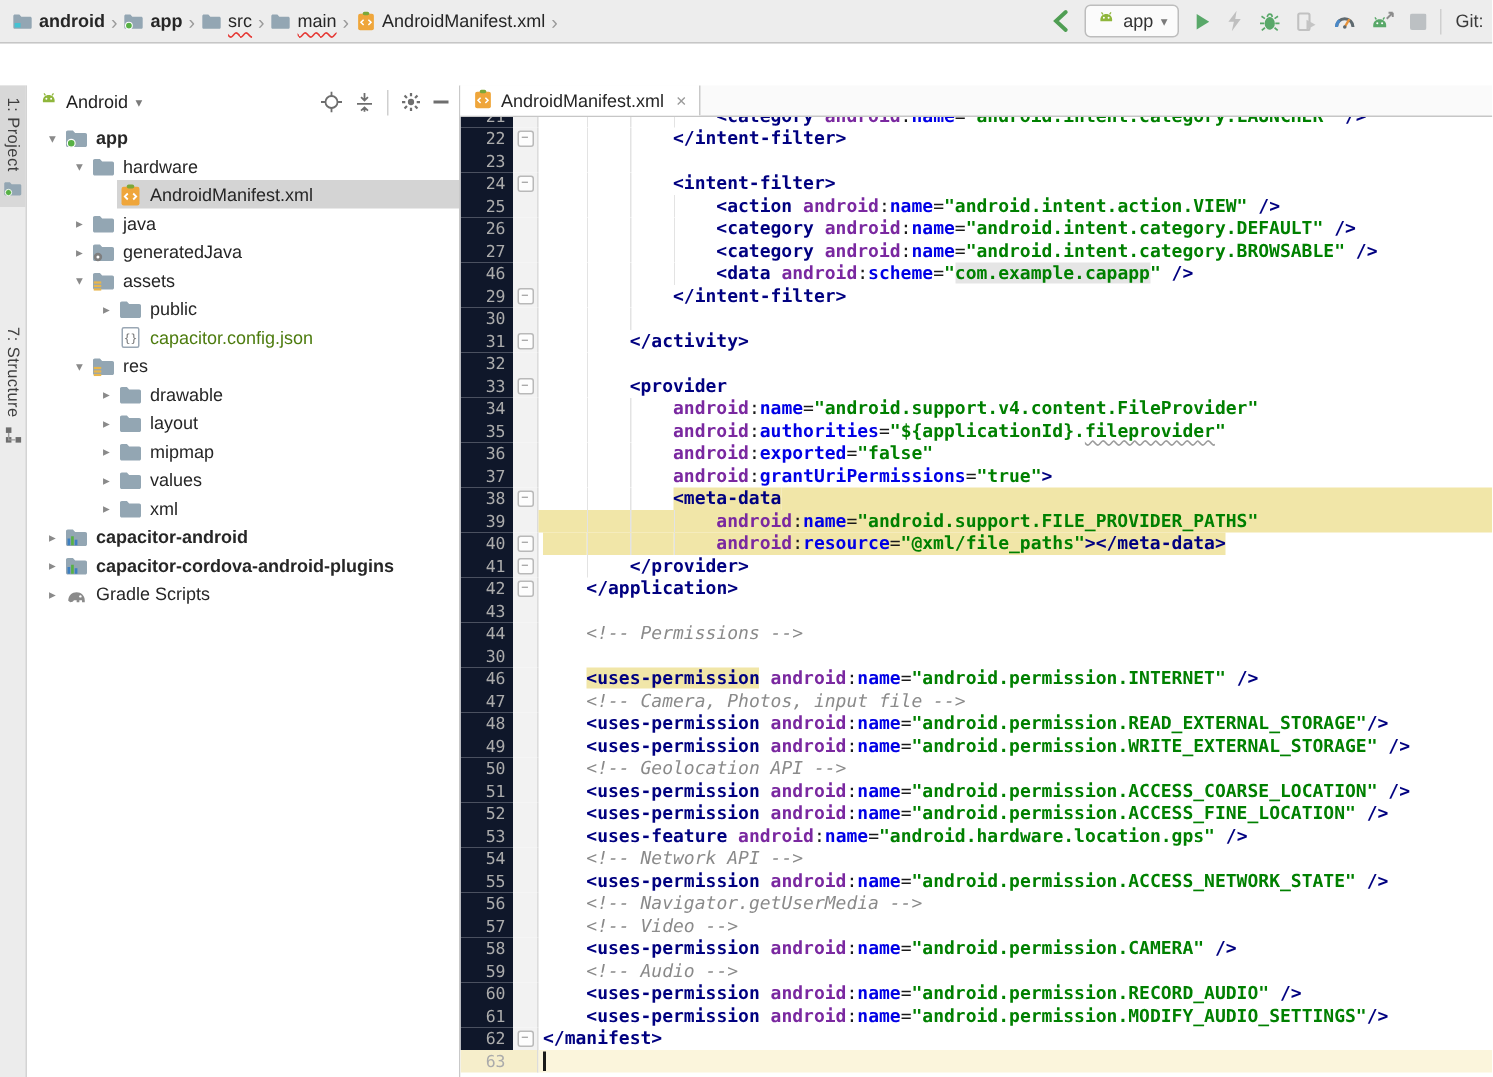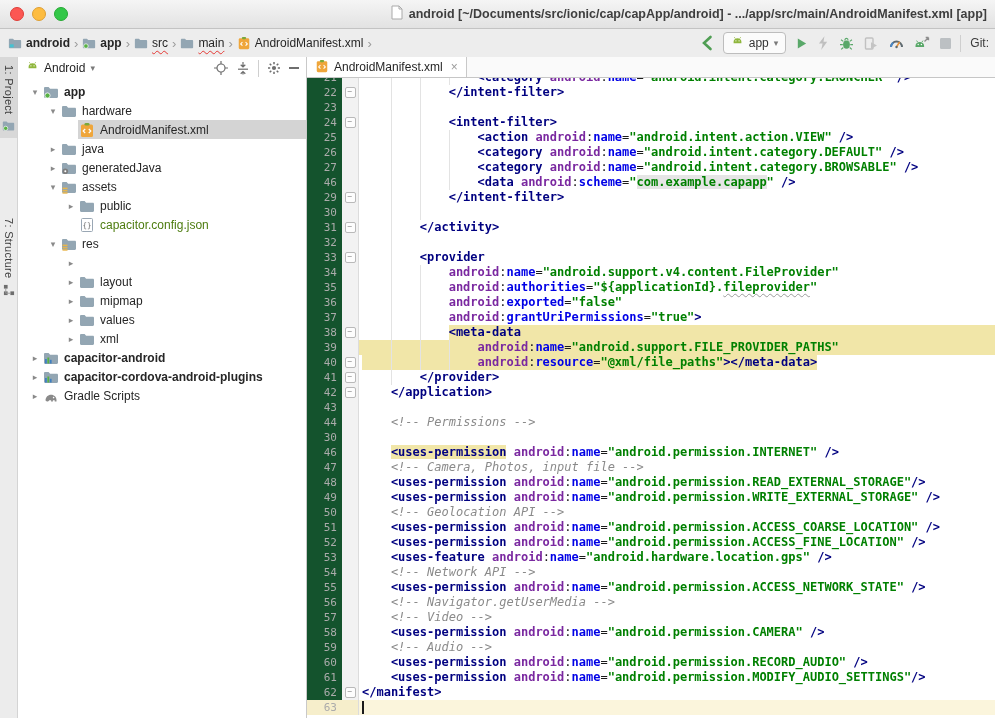--- a/index.html
+++ b/index.html
@@ -52,21 +52,21 @@
   .ticon{line-height:0;flex:0 0 auto;}
   
   .editor{flex:1;display:flex;flex-direction:column;min-width:0;}
   .tabbar{height:20px;background:#FAFAFA;border-bottom:1px solid #C6C6C6;display:flex;flex:0 0 auto;}
   .tab{display:flex;align-items:center;gap:5px;padding:0 8px;background:#fff;border-right:1px solid #C9C9C9;
        font-size:12px;color:#262626;}
   .tab-close{color:#9B9B9B;font-size:12px;margin-left:3px;}
   .code-scroll{flex:1;overflow:hidden;background:#fff;}
   #lines{margin-top:-8px;}
   .cl{display:flex;height:15px;align-items:stretch;}
-  .gnum{width:30px;flex:0 0 auto;text-align:right;padding-right:5px;background:#14532d;color:#ABABAB;
+  .gnum{width:30px;flex:0 0 auto;text-align:right;padding-right:5px;background:#0f172a;color:#ABABAB;
         font:11px/15px "DejaVu Sans Mono",monospace;}
   .gfold{width:16px;flex:0 0 auto;background:#F2F2F2;border-right:1px solid #DCDCDC;display:flex;
          align-items:center;justify-content:center;}
   .fbox{width:9px;height:9px;border:1px solid #B9B9B9;border-radius:2px;background:#FDFDFD;color:#8F8F8F;
         font:8px/7px "DejaVu Sans Mono",monospace;text-align:center;}
   .code{flex:1;display:flex;font:12px/15px "DejaVu Sans Mono",monospace;padding-left:3px;white-space:pre;min-width:0;}
   .ind{width:4ch;flex:0 0 auto;}
   .ind.guide{box-shadow:inset 1px 0 0 #E3E3E3;}
   .seg{flex:0 0 auto;}
   .fill{flex:1 1 0;}
@@ -85,36 +85,20 @@
   .tk-vh{color:#008000;font-weight:bold;background:#e5e5e5;}
   .tk-vw{color:#008000;font-weight:bold;text-decoration:underline wavy #9C9C9C 1px;text-underline-offset:2px;}
   .tk-c{color:#8A8A8A;font-style:italic;}
   .tk-p{color:#1A1A1A;}
 </style>
 </head>
 <body>
 
 <div class="window">
 
-  <div class="titlebar">
-    <div class="traffic">
-      <span class="tl red"></span>
-      <span class="tl yel"></span>
-      <span class="tl grn"></span>
-    </div>
-    <div class="title-center">
-      <span>
-        <svg width="12" height="15" viewBox="0 0 12 15">
-            <path d="M1 1h7l3 3v10H1z" fill="#fff" stroke="#A9A9A9"></path>
-            <path d="M8 1v3h3" fill="none" stroke="#A9A9A9"></path>
-          </svg>
-      </span>
-      <span>android [~/Documents/src/ionic/cap/capApp/android] - .../app/src/main/AndroidManifest.xml [app]</span>
-    </div>
-  </div>
 
   <div class="navbar">
     <div id="breadcrumbs">
         <span class="bc-item">
           <span style="line-height: 0;"><svg width="14" height="14" viewBox="0 0 16 16">
               <path d="M1 4.2C1 3.5 1.5 3 2.2 3h3.4l1.5 1.7h6.7c.7 0 1.2.5 1.2 1.2v6.9c0 .7-.5 1.2-1.2 1.2H2.2c-.7 0-1.2-.5-1.2-1.2z" fill="#93A6B3"></path>
               <rect x="2" y="9.5" width="4.5" height="3.5" fill="#45C2D2"></rect>
             </svg></span>
           <span class="bc-bold ">android</span>
         </span>
@@ -362,20 +346,26 @@
                   <path d="M1 4.2C1 3.5 1.5 3 2.2 3h3.4l1.5 1.7h6.7c.7 0 1.2.5 1.2 1.2v6.9c0 .7-.5 1.2-1.2 1.2H2.2c-.7 0-1.2-.5-1.2-1.2z" fill="#93A6B3"></path>
                   <rect x="1.5" y="8.6" width="5" height="1.5" fill="#E8B64C"></rect>
                   <rect x="1.5" y="10.9" width="5" height="1.5" fill="#E8B64C"></rect>
                   <rect x="1.5" y="13.2" width="5" height="1.5" fill="#E8B64C"></rect>
                 </svg></span>
               <span>res</span>
             </span>
           </div>
           <div class="trow" style="padding-left: 46px;">
             <span class="chev">▸</span>
+            <span class="tcontent">
+              <span class="ticon"><svg width="16" height="16" viewBox="0 0 16 16">
+                  <path d="M1 4.2C1 3.5 1.5 3 2.2 3h3.4l1.5 1.7h6.7c.7 0 1.2.5 1.2 1.2v6.9c0 .7-.5 1.2-1.2 1.2H2.2c-.7 0-1.2-.5-1.2-1.2z" fill="#93A6B3"></path>
+                </svg></span>
+              <span>drawable</span>
+            </span>
           </div>
           <div class="trow" style="padding-left: 46px;">
             <span class="chev">▸</span>
             <span class="tcontent">
               <span class="ticon"><svg width="16" height="16" viewBox="0 0 16 16">
                   <path d="M1 4.2C1 3.5 1.5 3 2.2 3h3.4l1.5 1.7h6.7c.7 0 1.2.5 1.2 1.2v6.9c0 .7-.5 1.2-1.2 1.2H2.2c-.7 0-1.2-.5-1.2-1.2z" fill="#93A6B3"></path>
                 </svg></span>
               <span>layout</span>
             </span>
           </div>

